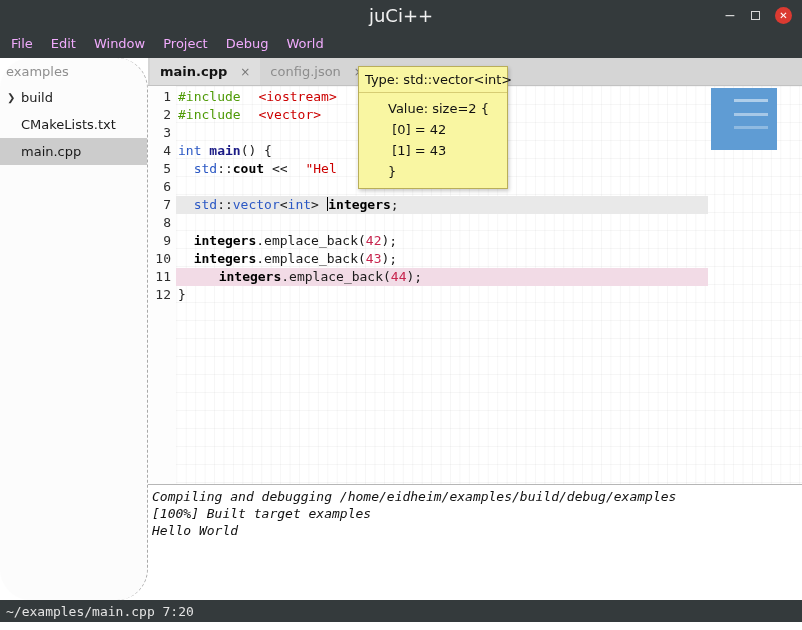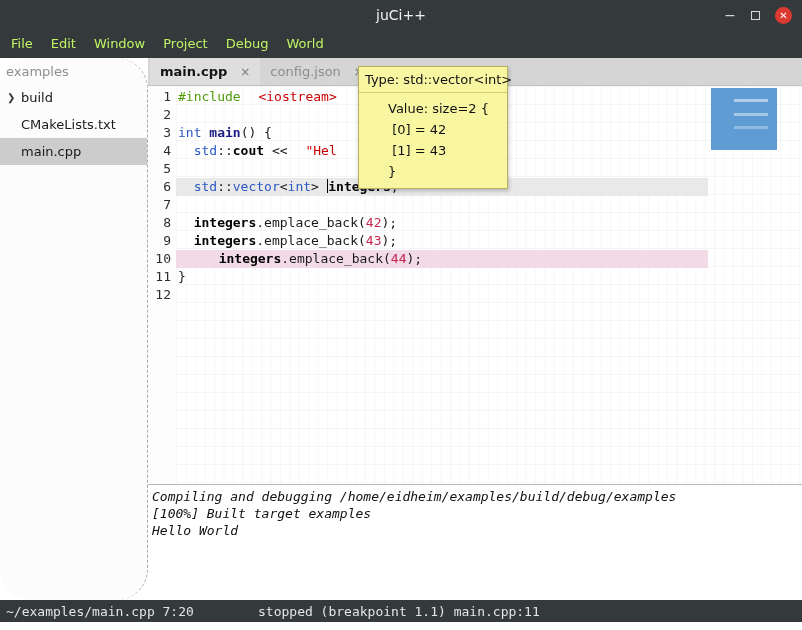--- a/index.html
+++ b/index.html
@@ -6,36 +6,36 @@
   body{
     width:802px;height:630px;position:relative;overflow:hidden;
     background:#ffffff;font-family:"DejaVu Sans",sans-serif;
     -webkit-font-smoothing:antialiased;
   }
   
   .titlebar{
     height:30px;background:var(--bar-bg,#343a3c);
     display:flex;align-items:center;position:relative;
   }
-  .title{flex:1;text-align:center;color:#f1f1f1;font-size:14px;}
+  .title{flex:1;text-align:center;color:#f1f1f1;font-size:18px;}
   .win-controls{position:absolute;right:10px;top:0;height:30px;display:flex;align-items:center;gap:15px;}
   .btn-min{color:#d9d9d9;font-size:14px;line-height:30px;cursor:default;}
   .btn-restore{width:9px;height:9px;border:1px solid #d9d9d9;box-sizing:border-box;}
   .btn-close{
     width:17px;height:17px;border-radius:50%;
     background:var(--close-red,#db3a31);color:#fff;
     display:flex;align-items:center;justify-content:center;
     font-size:10px;line-height:17px;
   }
   
   .menubar{
     height:28px;background:var(--bar-bg,#343a3c);
     display:flex;align-items:stretch;padding-left:2px;
   }
-  .menu-item{color:#bef264;font-size:13px;line-height:28px;padding:0 9px;}
+  .menu-item{color:#f0abfc;font-size:13px;line-height:28px;padding:0 9px;}
   
   .main{display:flex;height:542px;}
   .sidebar{
     width:148px;box-sizing:border-box;background:#fcfcfc;
     border-right:1px dashed #a9a9a9;flex:none;border-radius:31px;
   }
   .side-header{height:26px;display:flex;align-items:center;padding-left:6px;
     color:#8f8f8f;font-size:13px;}
   .tree-row{height:27px;display:flex;align-items:center;font-size:13px;color:#1a1a1a;}
   .tree-row.selected{background:var(--selected-row,#cccccc);}
@@ -178,20 +178,21 @@
           <div class="lnum">6</div>
           <div class="lnum">7</div>
           <div class="lnum">8</div>
           <div class="lnum">9</div>
           <div class="lnum">10</div>
           <div class="lnum">11</div>
           <div class="lnum">12</div>
         </div>
       <div class="code">
           <div class="codeline"><span class="tok-pre">#include</span><span class="tok-pl"> </span><span class="tok-str">&lt;iostream&gt;</span></div>
+          <div class="codeline"><span class="tok-pre">#include</span><span class="tok-pl"> </span><span class="tok-str">&lt;vector&gt;</span></div>
           <div class="codeline"></div>
           <div class="codeline"><span class="tok-kw">int</span><span class="tok-pl"> </span><span class="tok-fn">main</span><span class="tok-pl">() {</span></div>
           <div class="codeline"><span class="tok-pl">  </span><span class="tok-kw">std</span><span class="tok-pl">::</span><span class="tok-var">cout</span><span class="tok-pl"> &lt;&lt; </span><span class="tok-str">"Hel</span></div>
           <div class="codeline"></div>
           <div class="codeline current"><span class="tok-pl">  </span><span class="tok-kw">std</span><span class="tok-pl">::</span><span class="tok-kw">vector</span><span class="tok-pl">&lt;</span><span class="tok-kw">int</span><span class="tok-pl">&gt; </span><span class="caret"></span><span class="tok-var">integers</span><span class="tok-pl">;</span></div>
           <div class="codeline"></div>
           <div class="codeline"><span class="tok-pl">  </span><span class="tok-var">integers</span><span class="tok-pl">.emplace_back(</span><span class="tok-num">42</span><span class="tok-pl">);</span></div>
           <div class="codeline"><span class="tok-pl">  </span><span class="tok-var">integers</span><span class="tok-pl">.emplace_back(</span><span class="tok-num">43</span><span class="tok-pl">);</span></div>
           <div class="codeline debug"><span class="tok-pl">  </span><span class="tok-var">integers</span><span class="tok-pl">.emplace_back(</span><span class="tok-num">44</span><span class="tok-pl">);</span></div>
           <div class="codeline"><span class="tok-pl">}</span></div>
@@ -204,21 +205,20 @@
     <div class="terminal">
         <div class="tline">Compiling and debugging /home/eidheim/examples/build/debug/examples</div>
         <div class="tline">[100%] Built target examples</div>
         <div class="tline">Hello World</div>
       </div>
   </div>
 </div>
 
 <div class="statusbar">
   <span class="status-left">~/examples/main.cpp 7:20</span>
-  <span class="status-debug">stopped (breakpoint 1.1) main.cpp:11</span>
 </div>
 
 <div class="tooltip">
   <div class="tooltip-type">Type: std::vector&lt;int&gt;</div>
   <div class="tooltip-value">
       <div class="vline">Value: size=2 {</div>
       <div class="vline"> [0] = 42</div>
       <div class="vline"> [1] = 43</div>
       <div class="vline">}</div>
     </div>

